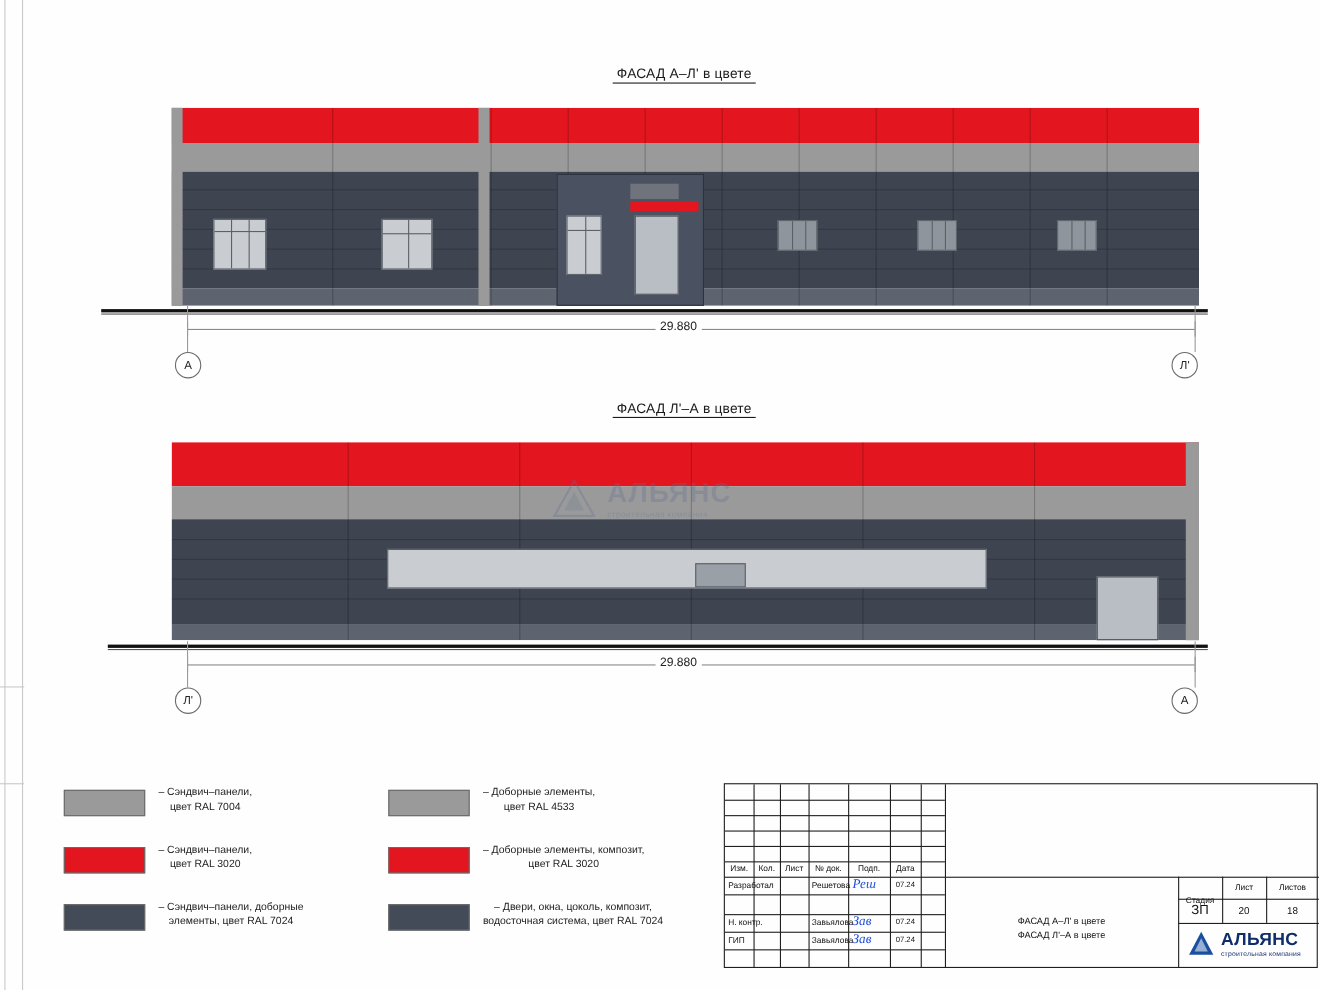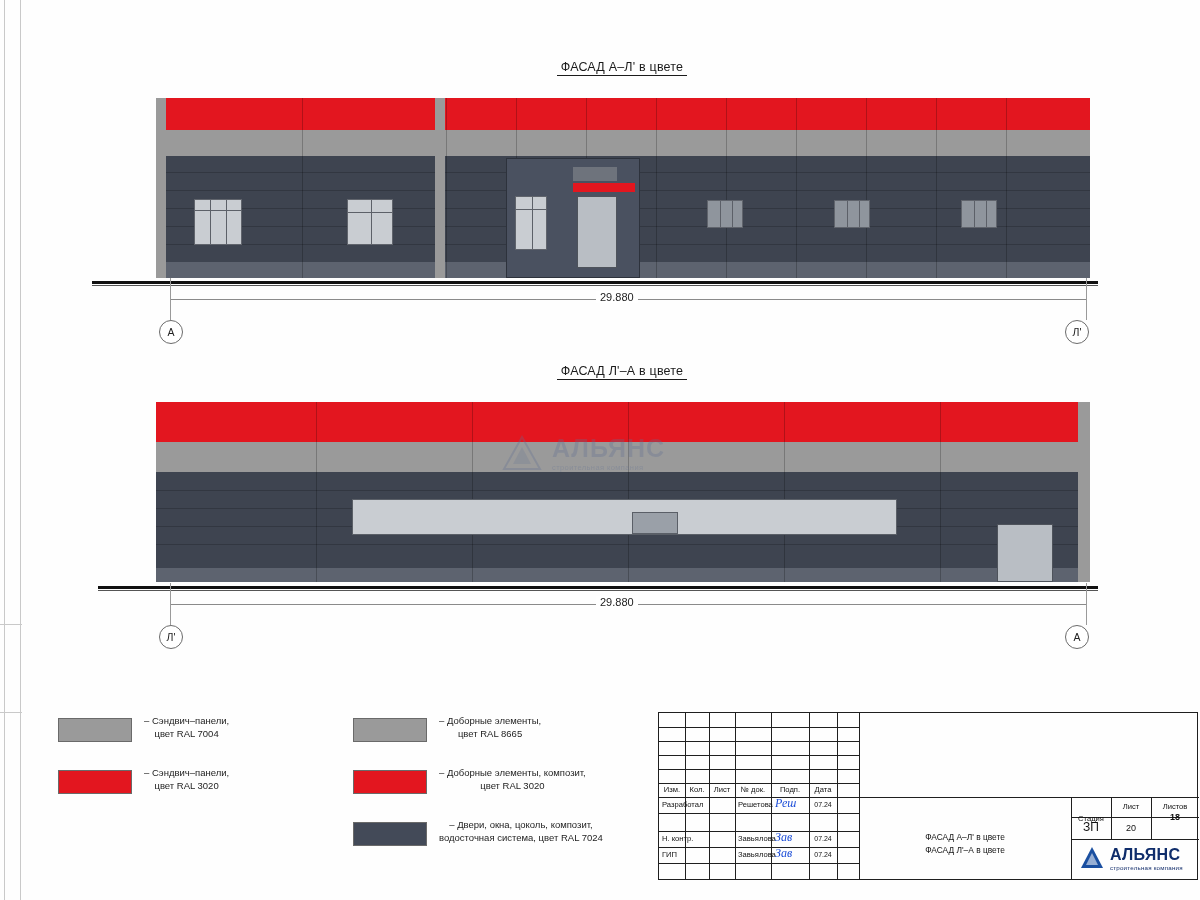--- a/index.html
+++ b/index.html
@@ -483,27 +483,32 @@
       <div class="legend-row">
         <div class="sw sw-7004"></div>
         <div class="legend-text">– Сэндвич–панели,
 цвет RAL 7004</div>
       </div>
       <div class="legend-row">
         <div class="sw sw-3020"></div>
         <div class="legend-text">– Сэндвич–панели,
 цвет RAL 3020</div>
       </div>
+      <div class="legend-row">
+        <div class="sw sw-7024"></div>
+        <div class="legend-text">– Сэндвич–панели, доборные
+элементы, цвет RAL 7024</div>
+      </div>
     </div>
 
     <div class="legend-col" style="left:295px; width:290px;">
       <div class="legend-row">
         <div class="sw sw-7004"></div>
         <div class="legend-text">– Доборные элементы,
-цвет RAL 8665</div>
+цвет RAL 4533</div>
       </div>
       <div class="legend-row">
         <div class="sw sw-3020"></div>
         <div class="legend-text">– Доборные элементы, композит,
 цвет RAL 3020</div>
       </div>
       <div class="legend-row">
         <div class="sw sw-7024"></div>
         <div class="legend-text">– Двери, окна, цоколь, композит,
 водосточная система, цвет RAL 7024</div>
@@ -564,21 +569,21 @@
       <div class="tb-title" style="position:relative;">ФАСАД А–Л' в цвете</div>
       <div class="tb-title" style="position:relative;">ФАСАД Л'–А в цвете</div>
     </div>
 
     <div class="tb-cell center" style="left:412px; top:80px; width:40px; height:20px;margin-top:16px;">Стадия</div>
     <div class="tb-cell center" style="left:452px; top:84px; width:40px; height:20px;">Лист</div>
     <div class="tb-cell center" style="left:492px; top:84px; width:48px; height:20px;">Листов</div>
 
     <div class="tb-cell center" style="left:412px; top:104px; width:40px; height:22px; font-size:12px;">ЗП</div>
     <div class="tb-cell center" style="left:452px; top:104px; width:40px; height:22px; font-size:9px;">20</div>
-    <div class="tb-cell center" style="left:492px; top:93px; width:48px; height:22px; font-size:9px;font-weight:bold;">18</div>
+    <div class="tb-cell center" style="left:492px; top:104px; width:48px; height:22px; font-size:9px;">18</div>
 
     <div class="logo-wrap" style="left:420px; top:132px;">
       <svg width="26" height="26" viewBox="0 0 26 26">
         <polygon points="13,2 24,23 2,23" fill="#1a4fa0"></polygon>
         <polygon points="13,8 19,20 7,20" fill="#ffffff" opacity="0.55"></polygon>
       </svg>
       <div>
         <div class="logo-name">АЛЬЯНС</div>
         <div class="logo-sub">строительная компания</div>
       </div>

